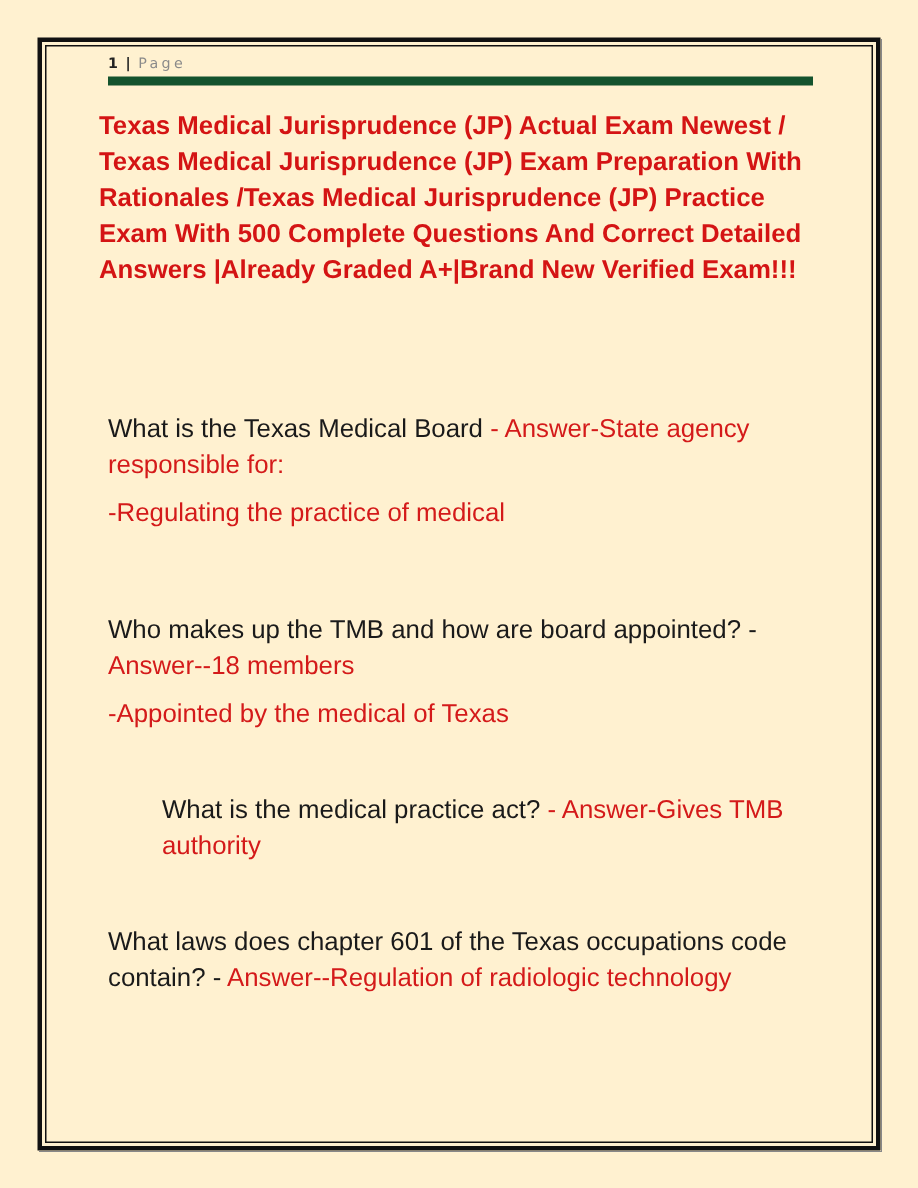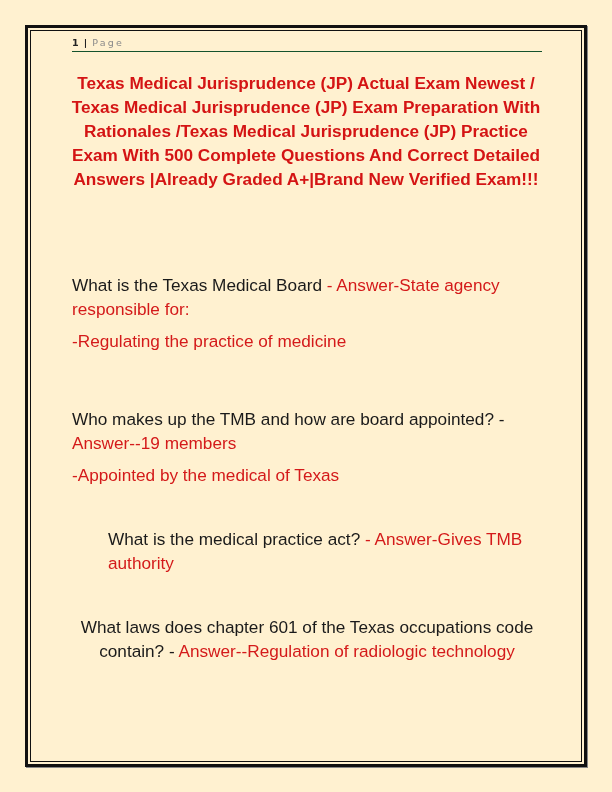--- a/index.html
+++ b/index.html
@@ -31,35 +31,35 @@
       right: 2px;
       bottom: 2px;
       border: 1px solid #111;
     }
     .page-header {
       position: absolute;
       left: 72px;
       top: 36px;
       width: 470px;
       height: 15px;
-      border-bottom: 1px solid #14532d;
+      border-bottom: 6px solid #14532d;
       font-family: "DejaVu Sans", sans-serif;
       font-size: 9.5px;
       line-height: 14px;
       color: #222;
     }
     .page-header .num { font-weight: bold; }
     .page-header .sep { font-weight: bold; margin: 0 2px; }
     .page-header .word { color: #8a8a8a; letter-spacing: 2.2px; }
     .title {
       position: absolute;
       left: 66px;
       top: 71px;
       width: 480px;
-      text-align: center;
+      text-align: left;
       color: #d41414;
       font-weight: bold;
       font-size: 17.2px;
       line-height: 24px;
     }
     .qa {
       position: absolute;
       left: 72px;
       width: 470px;
       font-size: 17.2px;
@@ -82,33 +82,33 @@
   <span class="sep">|</span>
   <span class="word">Page</span>
 </div>
 
 <div class="title">Texas Medical Jurisprudence (JP) Actual Exam Newest / Texas Medical Jurisprudence (JP) Exam Preparation With Rationales /Texas Medical Jurisprudence (JP) Practice Exam With 500 Complete Questions And Correct Detailed Answers |Already Graded A+|Brand New Verified Exam!!!</div>
 
 <div class="qa" style="top:255px;margin-top:18px;">
   <p>
     <span>What is the Texas Medical Board</span><span class="ans"> - Answer-State agency responsible for:</span>
   </p>
-  <p class="sub">-Regulating the practice of medicine</p>
+  <p class="sub">-Regulating the practice of medical</p>
 </div>
 
 <div class="qa" style="top:407px;">
   <p>
-    <span>Who makes up the TMB and how are board appointed? -</span><span class="ans"> Answer--19 members</span>
+    <span>Who makes up the TMB and how are board appointed? -</span><span class="ans"> Answer--18 members</span>
   </p>
   <p class="sub">-Appointed by the medical of Texas</p>
 </div>
 
 <div class="qa" style="top:527px;margin-left:36px;">
   <p>
     <span>What is the medical practice act?</span><span class="ans"> - Answer-Gives TMB authority</span>
   </p>
 </div>
 
-<div class="qa" style="top:615px;text-align:center;">
+<div class="qa" style="top:615px;">
   <p>
     <span>What laws does chapter 601 of the Texas occupations code contain? -</span><span class="ans"> Answer--Regulation of radiologic technology</span>
   </p>
 </div>
 
 </body></html>

